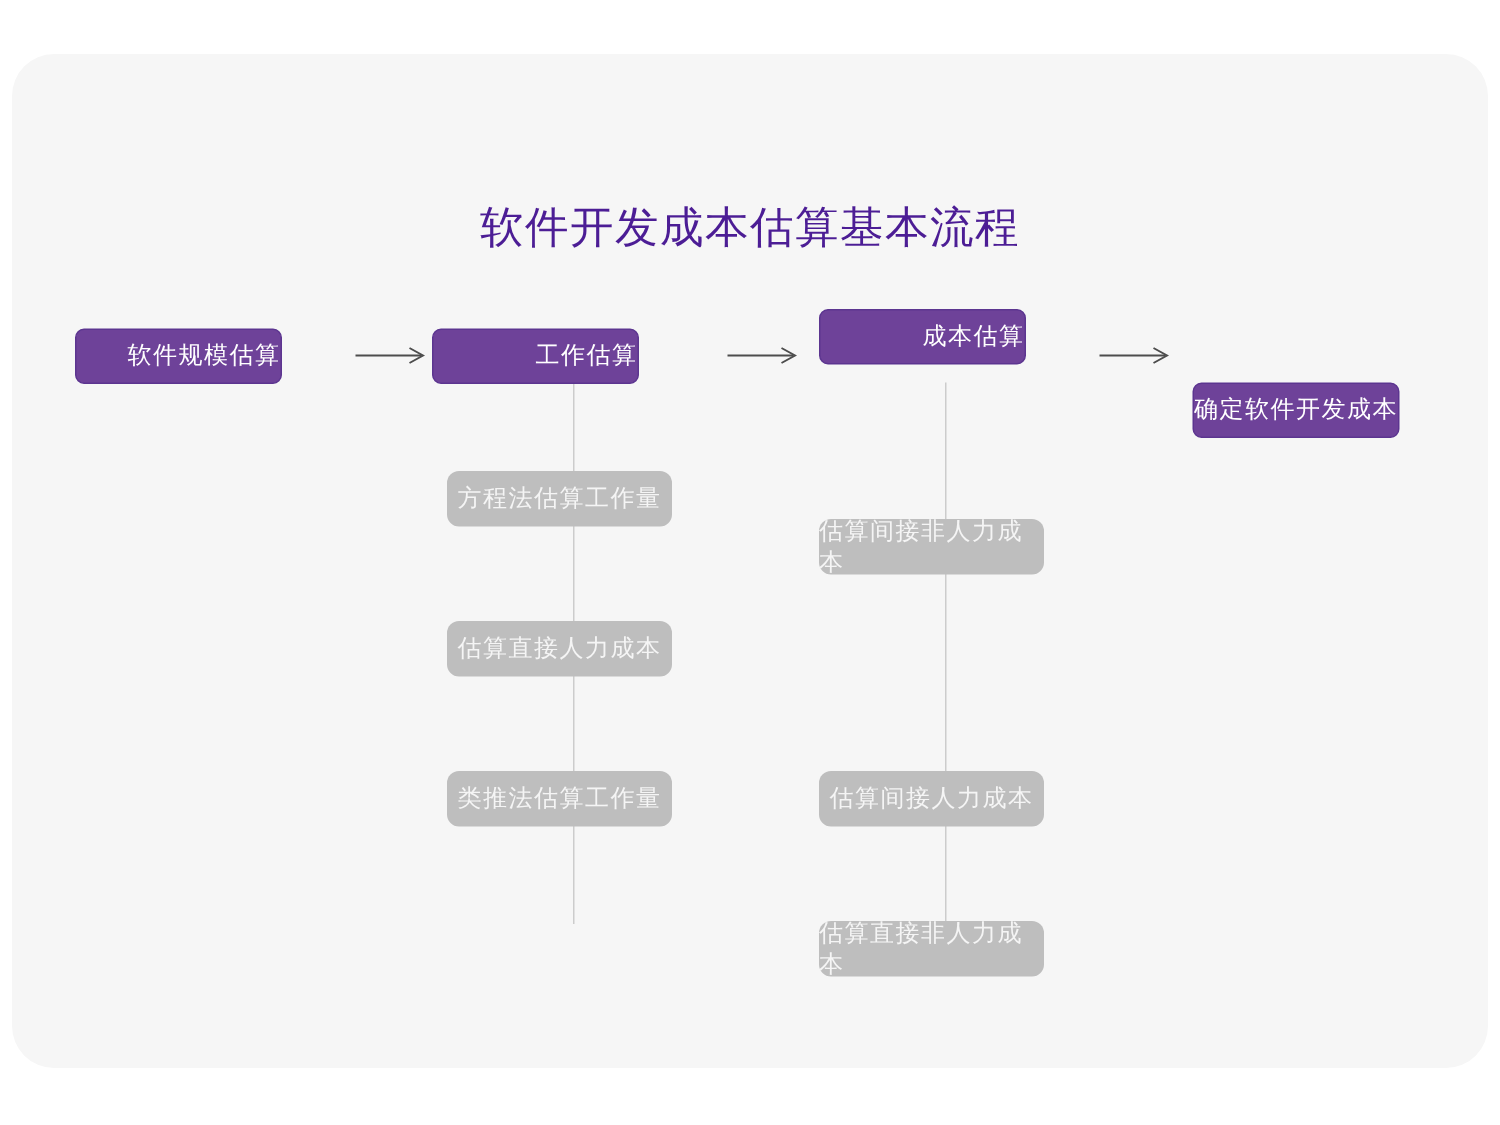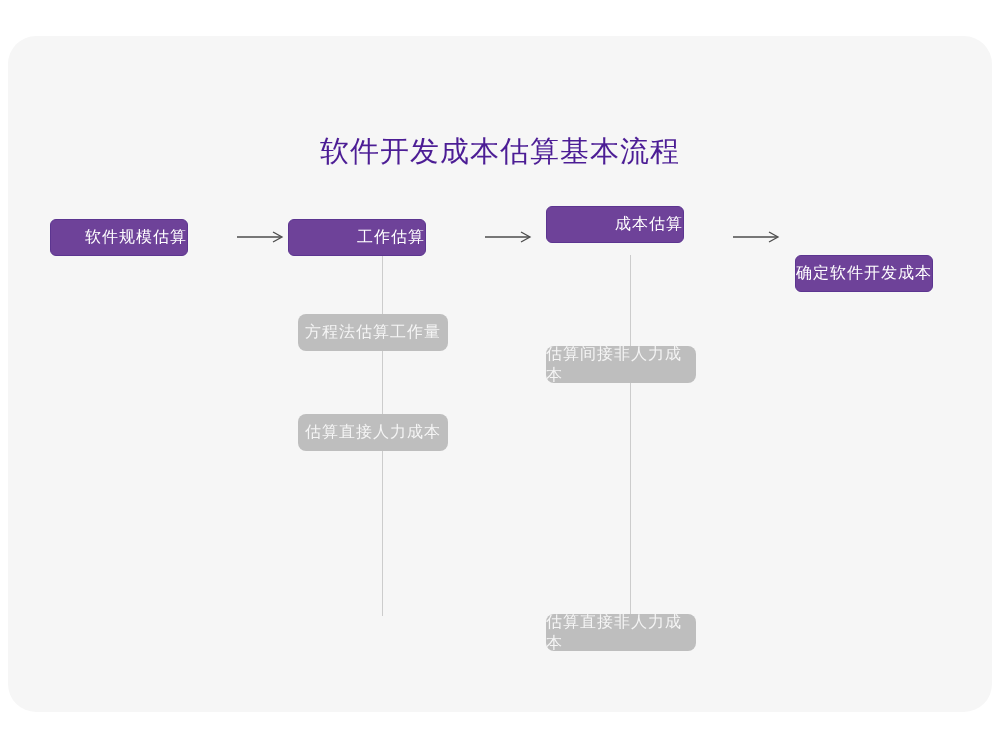--- a/index.html
+++ b/index.html
@@ -102,22 +102,28 @@
       <line x1="1" y1="8" x2="45" y2="8" stroke="#4d4d4d" stroke-width="1.3"></line>
       <polyline points="37,3 46,8 37,13" fill="none" stroke="#4d4d4d" stroke-width="1.3"></polyline>
     </svg>
 
     <div class="gbox" style="left:290px; top:278px;">
       <span>方程法估算工作量</span>
     </div>
     <div class="gbox" style="left:290px; top:378px;">
       <span>估算直接人力成本</span>
     </div>
+    <div class="gbox" style="left:290px; top:478px;">
+      <span>类推法估算工作量</span>
+    </div>
 
     <div class="gbox" style="left:538px; top:278px;margin-top:32px;">
       <span>估算间接非人力成本</span>
+    </div>
+    <div class="gbox" style="left:538px; top:478px;">
+      <span>估算间接人力成本</span>
     </div>
     <div class="gbox" style="left:538px; top:578px;">
       <span>估算直接非人力成本</span>
     </div>
 
   </div>
 </div>
 
 </body></html>

